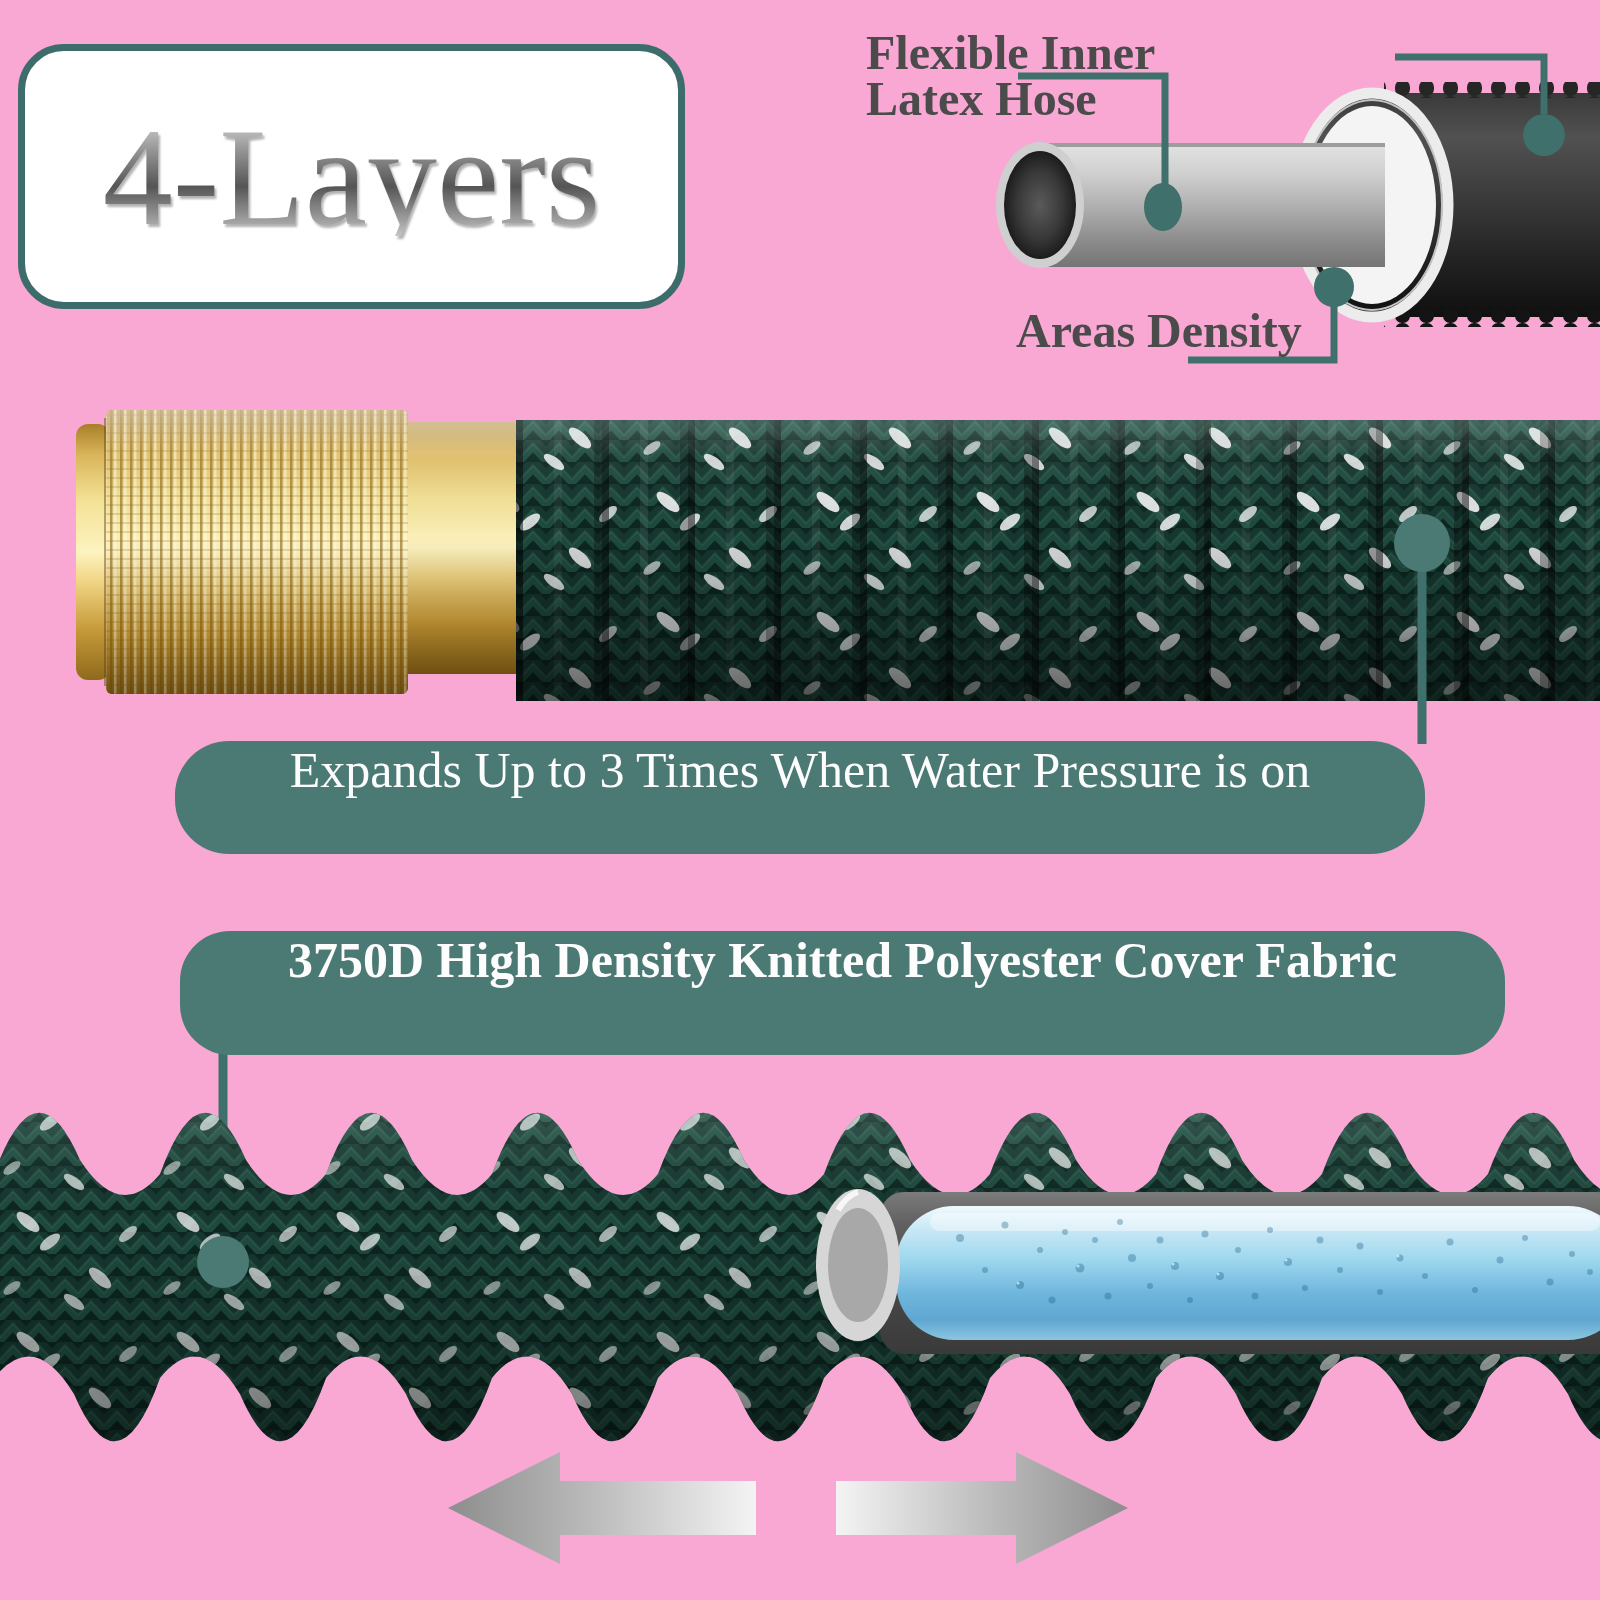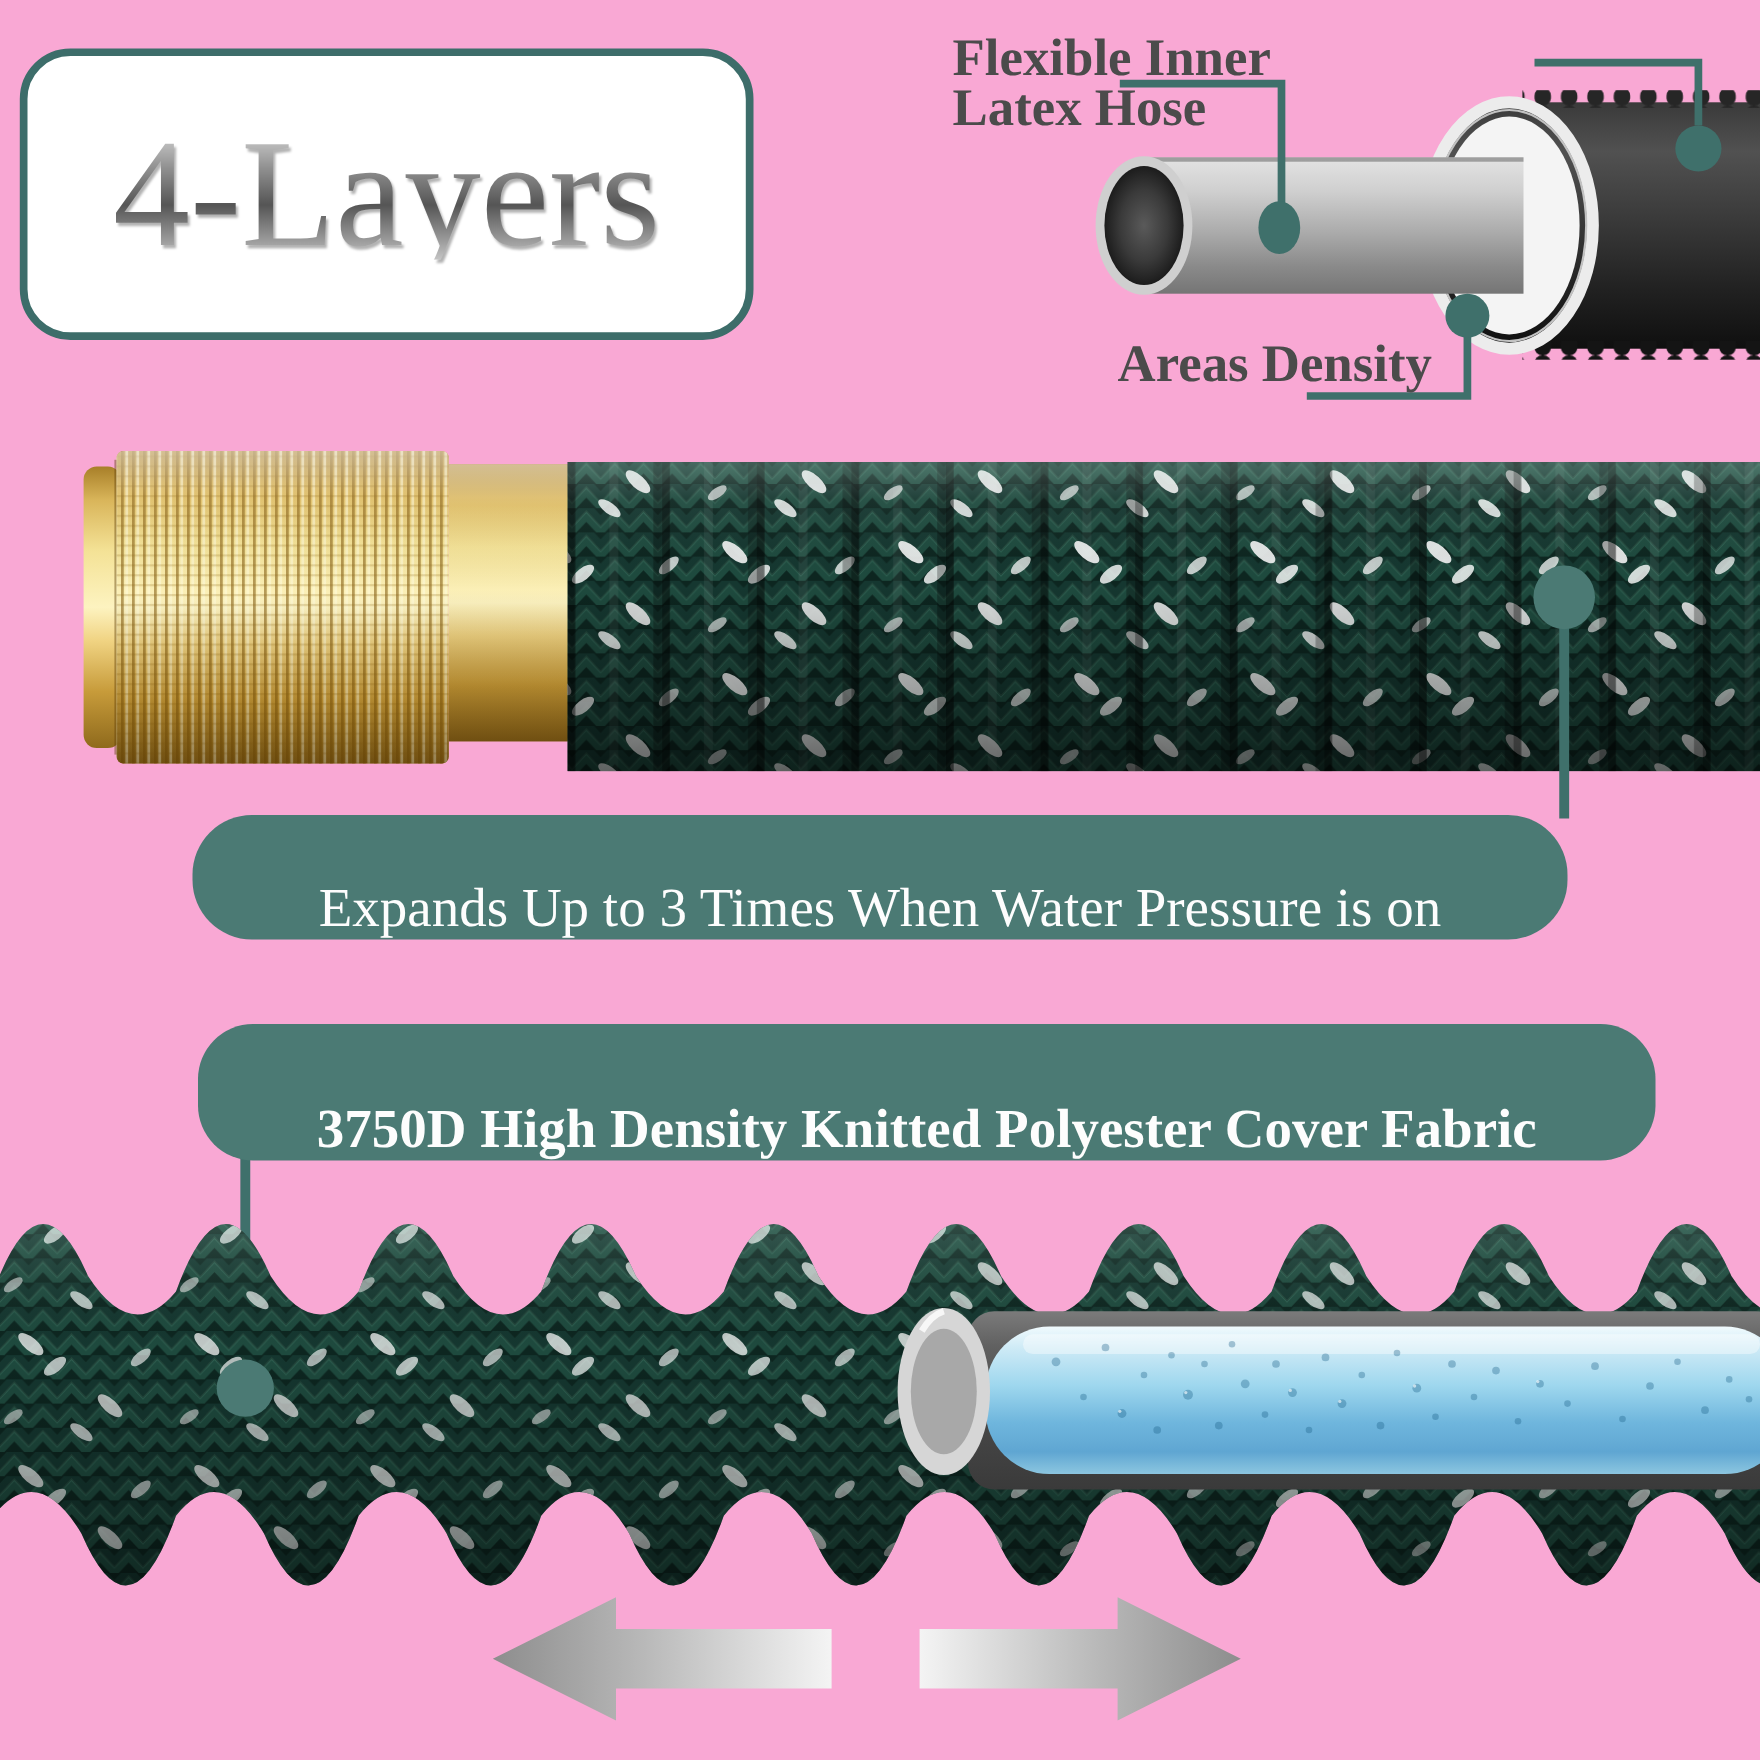--- a/index.html
+++ b/index.html
@@ -14,21 +14,21 @@
   .badge-line{font-size:140px;line-height:118px;font-weight:400;
               background:linear-gradient(180deg,#cfcfcf 2%,#8f8f8f 30%,#555 58%,#9d9d9d 86%,#c4c4c4 100%);
               -webkit-background-clip:text;background-clip:text;color:transparent;
               filter:drop-shadow(2px 3px 1px rgba(0,0,0,0.30));}
 
   .diagram-label{color:var(--label_gray,#4b4b4b);font-size:48px;line-height:46px;font-weight:bold;white-space:nowrap;}
   .label-flexible{left:866px;top:30px;}
   .label-polyester{left:1230px;top:8px;}
   .label-areas{left:1016px;top:308px;}
 
-  .banner{background:var(--banner_teal,#4b7a74);color:#fdfdfd;display:flex;align-items:flex-end;
+  .banner{background:var(--banner_teal,#4b7a74);color:#fdfdfd;display:flex;align-items:flex-start;
           justify-content:center;white-space:nowrap;font-size:50px;}
   .banner-expand{left:175px;top:741px;width:1250px;height:113px;border-radius:54px;}
   .banner-fabric{left:180px;top:931px;width:1325px;height:124px;border-radius:50px;font-weight:bold;}
 
   .callout{stroke:var(--callout_teal,#3f706b);stroke-width:7;fill:none;}
   .callout-thick{stroke:var(--callout_teal,#477a73);stroke-width:9;fill:none;}
   .dot{fill:var(--callout_teal,#3f706b);stroke:none;}
   .dot-big{fill:var(--banner_teal,#4b7a74);stroke:none;}
 </style>
 </head>

